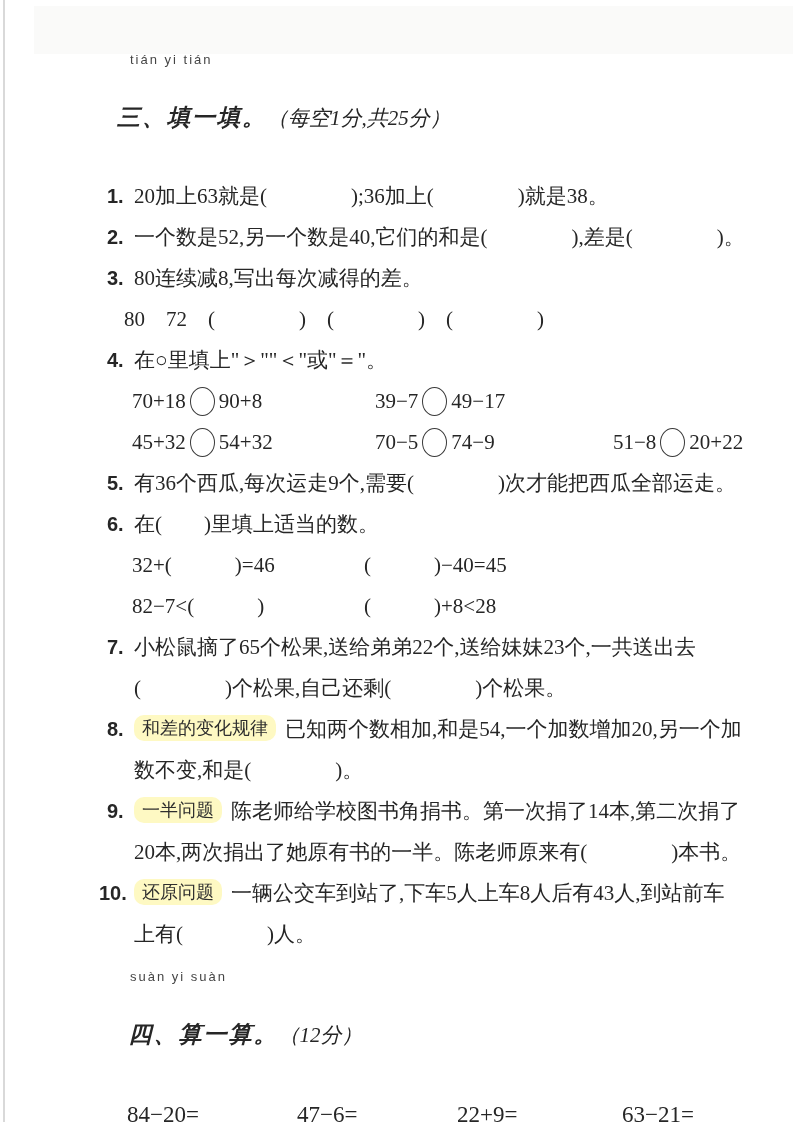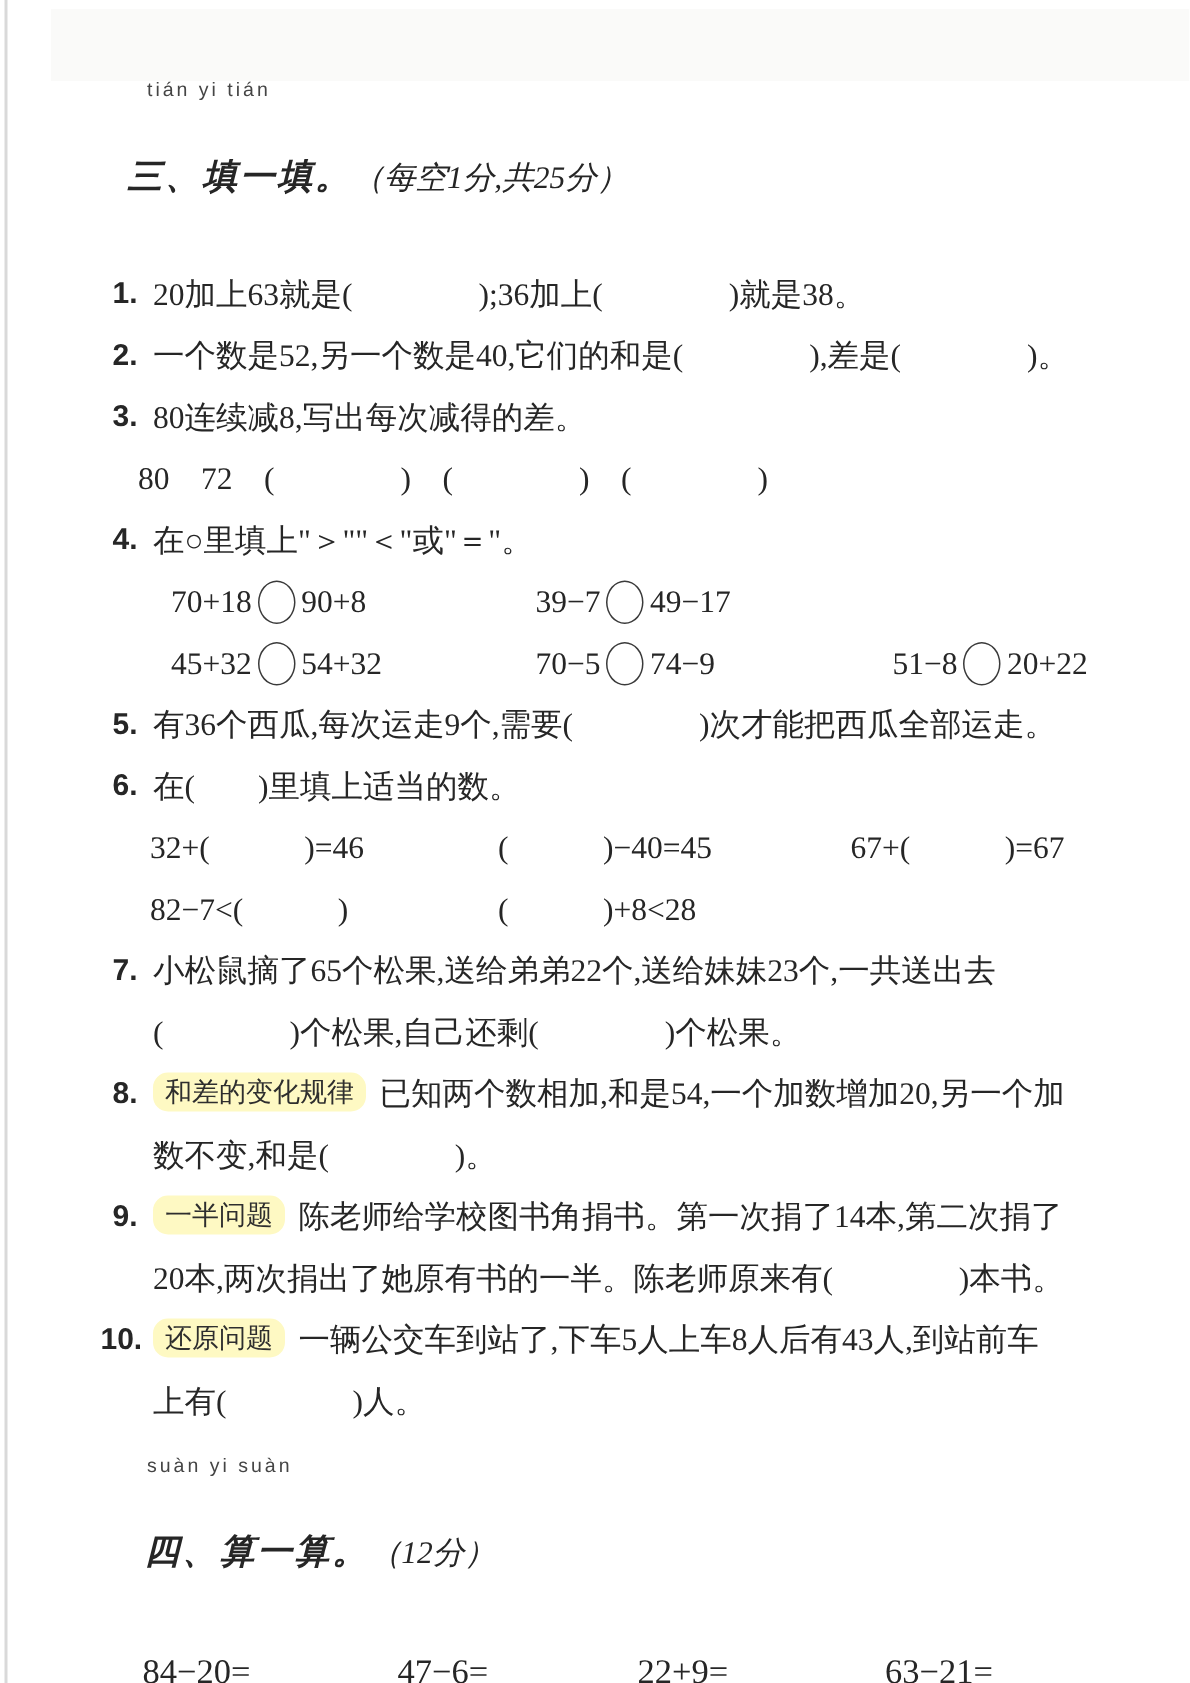--- a/index.html
+++ b/index.html
@@ -14,21 +14,21 @@
   .scan-edge {
     position:absolute; left:3px; top:0; bottom:0; width:2px;
     background:#d9d9d9;
   }
   .scan-strip {
     position:absolute; left:34px; right:0; top:6px; height:48px;
     background:#fafaf9;
   }
   .page {
     position:relative;
-    padding:52px 40px 0 62px;
+    padding:52px 40px 0 94px;
     box-sizing:border-box;
     width:793px; height:862px;
   }
   .pinyin {
     font-family:"Liberation Sans", sans-serif;
     font-size:13px; line-height:15px;
     color:#454545;
     margin-left:36px;
     letter-spacing:2px;
     white-space:pre;
@@ -46,21 +46,21 @@
   .pnum {
     width:27px; flex-shrink:0;
     font-family:"Liberation Sans", sans-serif;
     font-weight:700; font-size:20px; line-height:41px;
   }
   .prob-10 .pnum { width:35px; margin-left:-8px; }
   .ptext { flex:1; }
   .subrow { margin-left:30px; }
   .cmp-grid {
     display:grid; grid-template-columns:243px 238px 1fr;
-    margin-left:52px;
+    margin-left:38px;
     text-align:right;
   }
   .cmp-item { display:flex; align-items:center; line-height:41px; font-size:21px; }
   .circle {
     display:inline-block; width:25px; height:29px;
     border:1.6px solid #3a3a3a; border-radius:50%;
     margin:0 4px; box-sizing:border-box;
   }
   .eq-grid {
     display:grid; grid-template-columns:232px 235px 1fr;
@@ -154,21 +154,20 @@
       <span class="ptext">有36个西瓜,每次运走9个,需要(　　　　)次才能把西瓜全部运走。</span>
     </div>
 
     <div class="prob row">
       <span class="pnum">6.</span>
       <span class="ptext">在(　　)里填上适当的数。</span>
     </div>
     <div class="eq-grid">
       <span class="row">32+(　　　)=46</span>
       <span class="row">(　　　)−40=45</span>
-      <span class="row">67+(　　　)=67</span>
     </div>
     <div class="eq-grid">
       <span class="row">82−7&lt;(　　　)</span>
       <span class="row">(　　　)+8&lt;28</span>
     </div>
 
     <div class="prob">
       <span class="pnum row">7.</span>
       <span class="ptext">
         <span class="row" style="display:block">小松鼠摘了65个松果,送给弟弟22个,送给妹妹23个,一共送出去</span>

